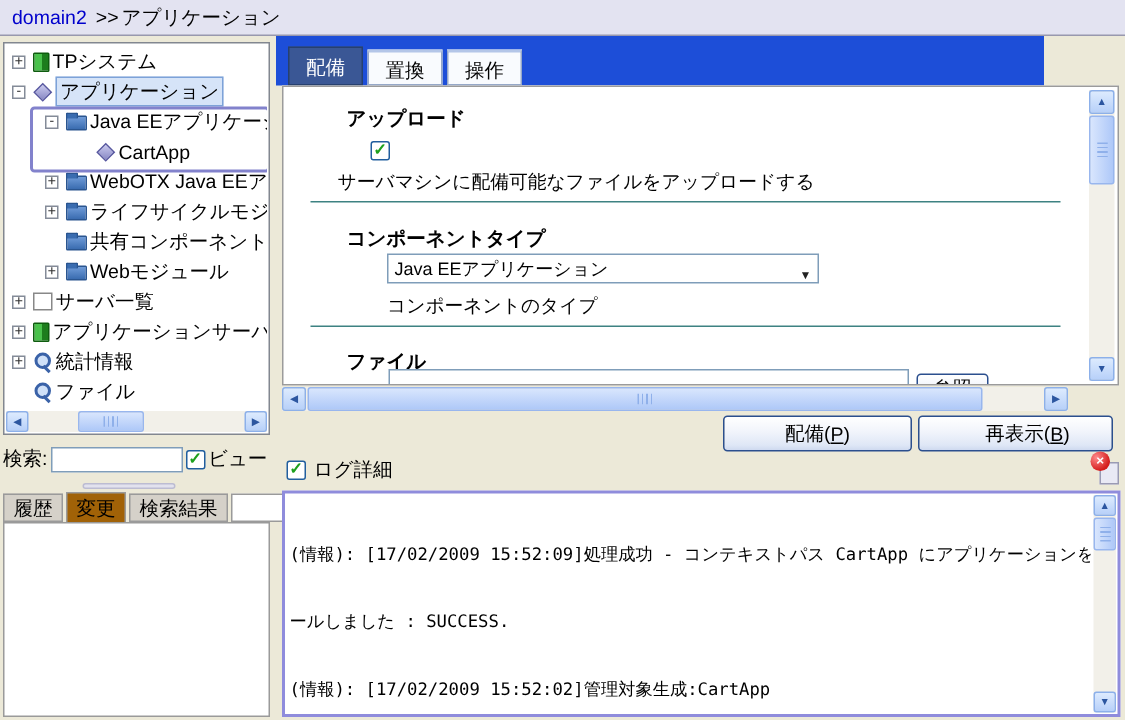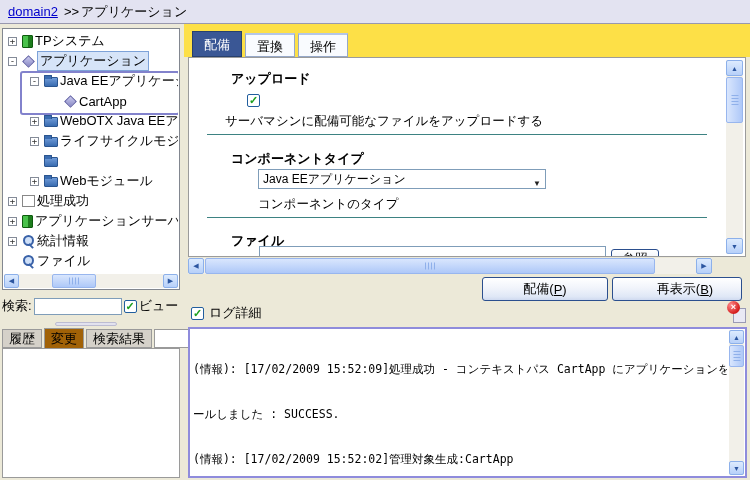--- a/index.html
+++ b/index.html
@@ -11,21 +11,21 @@
     font-size: 13px;
     color: #000;
     overflow: hidden;
   }
   
   .topbar {
     position: absolute; left:0; top:0; width:750px; height:24px;
     background:#e3e3f1; border-bottom:1px solid #9898ae;
     line-height:23px; padding-left:8px;
   }
-  .topbar a { color:#0000cc; text-decoration:underline; cursor:pointer; }
+  .topbar a { color:#0000cc; cursor:pointer; }
   .topbar .sep { margin:0 2px 0 6px; }
   
   .tree-panel {
     position:absolute; left:2px; top:28px; width:178px; height:262px;
     background:#fff; border:1px solid #828790;
   }
   .tree-rows { position:absolute; left:1px; top:2px; right:1px; bottom:15px; overflow:hidden; }
   .trow { height:20px; display:flex; align-items:center; white-space:nowrap; position:relative; }
   .trow .lbl { margin-left:2px; }
   .ind1 { padding-left:4px; }
@@ -89,21 +89,21 @@
   .splitter { position:absolute; left:55px; top:322px; width:62px; height:4px;
     background:#e2e2ee; border:1px solid #bcbcd2; border-radius:3px; }
   .ltabs { position:absolute; left:2px; top:328px; display:flex; align-items:center; height:21px; }
   .ltab { height:19px; padding:0 6px; border:1px solid #9a9a9a; background:#d5d1c9;
     font-size:13px; line-height:18px; margin-right:2px; cursor:pointer; white-space:nowrap; }
   .ltab.active { background:#a16207; height:21px; border-bottom:none; line-height:20px; }
   .ltab-filler { width:44px; height:19px; background:#fff; border:1px solid #9a9a9a; }
   .lpanel { position:absolute; left:2px; top:348px; width:178px; height:130px;
     background:#fff; border:1px solid #9a9a9a; }
   
-  .mtab-strip { position:absolute; left:184px; top:24px; width:566px; height:33px; background:#fde047;text-align:right; }
+  .mtab-strip { position:absolute; left:184px; top:24px; width:512px; height:33px; background:#1d4ed8;text-align:right; }
   .mtabs { position:absolute; left:8px; bottom:0; display:flex; align-items:flex-end; }
   .mtab { height:24px; padding:0 11px; margin-right:3px; font-size:13px; line-height:23px;
     background:#f9fbfe; border:1px solid #96a8c8; border-top:2px solid #b4c6e8; cursor:pointer; }
   .mtab.active { background:#3a5795; color:#fff; border:1px solid #27406e; height:26px; line-height:25px; }
   
   .content-panel { position:absolute; left:188px; top:57px; width:558px; height:200px;
     background:#fff; border:1px solid #9b9b9b; overflow:hidden; }
   .c-head { position:absolute; left:42px; font-weight:bold; }
   .c-sep { position:absolute; left:18px; right:38px; border-top:1px solid #3d8282; }
   .c-desc { position:absolute; font-size:12.5px; }
@@ -190,30 +190,31 @@
       <span class="lbl">WebOTX Java EEアプリケーション</span>
     </div>
     <div class="trow ind2">
       <span class="exp">+</span>
       <span class="ic ic-folder"></span>
       <span class="lbl">ライフサイクルモジュール</span>
     </div>
     <div class="trow ind2">
       <span class="exp-space"></span>
       <span class="ic ic-folder"></span>
+      <span class="lbl">共有コンポーネント</span>
     </div>
     <div class="trow ind2">
       <span class="exp">+</span>
       <span class="ic ic-folder"></span>
       <span class="lbl">Webモジュール</span>
     </div>
     <div class="trow ind1">
       <span class="exp">+</span>
       <span class="ic ic-list"></span>
-      <span class="lbl">処理成功</span>
+      <span class="lbl">サーバ一覧</span>
     </div>
     <div class="trow ind1">
       <span class="exp">+</span>
       <span class="ic ic-cube"></span>
       <span class="lbl">アプリケーションサーバ</span>
     </div>
     <div class="trow ind1">
       <span class="exp">+</span>
       <span class="ic ic-mag"></span>
       <span class="lbl">統計情報</span>

